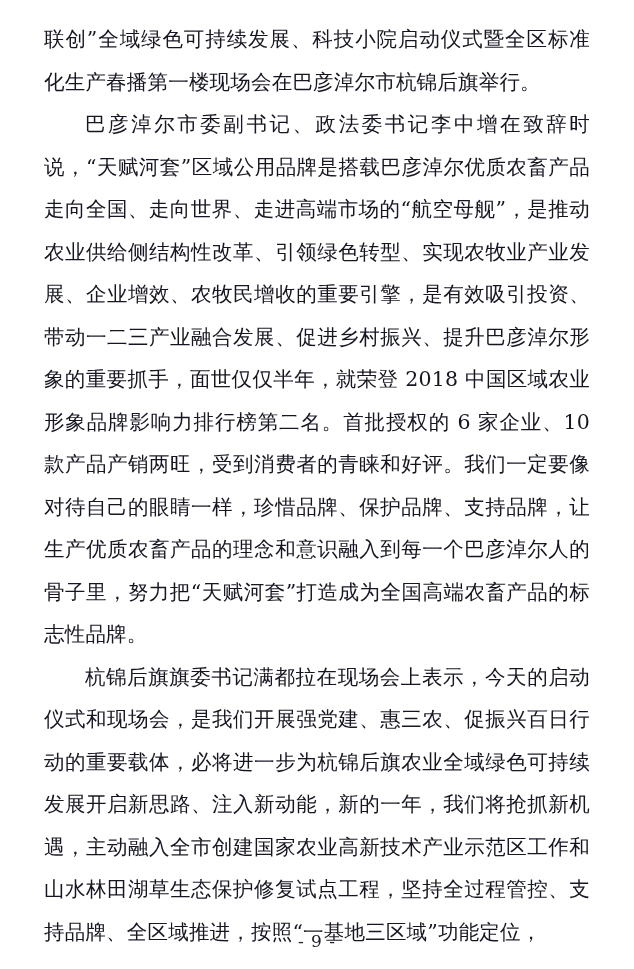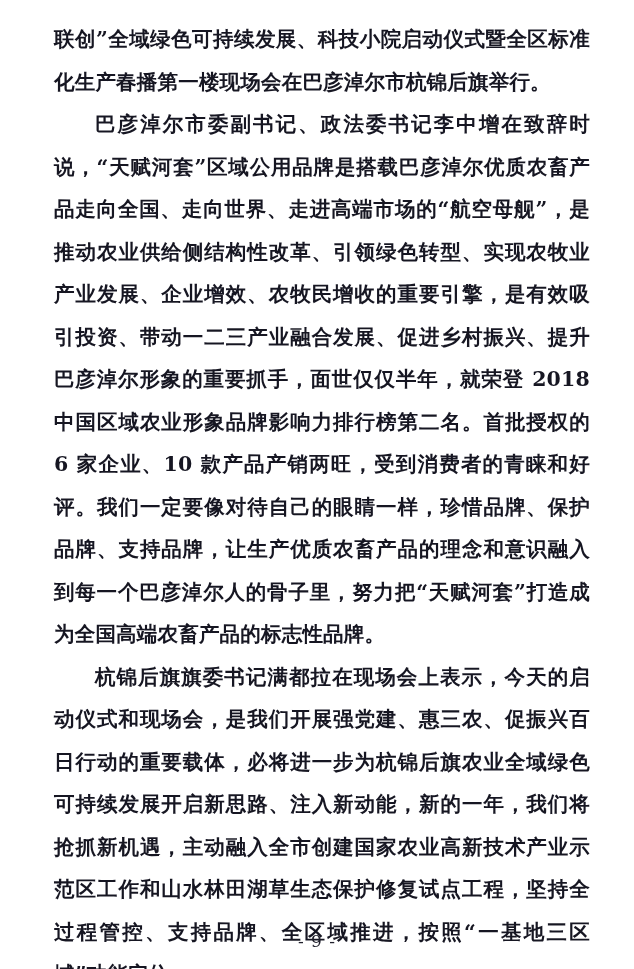--- a/index.html
+++ b/index.html
@@ -24,25 +24,24 @@
   }
   .body-text {
     font-size: 20.5px;
     line-height: 42.5px;
     text-align: justify;
     text-justify: inter-ideograph;
     letter-spacing: 0.2px;
     color: #161622;
   }
   .para {
-    margin: 0 0 0 10px;
+    margin: 0 0 0 0;
     text-indent: 2em;
     text-align: justify;
     text-justify: inter-ideograph;
-    font-weight: bold;
   }
   .para.cont {
     text-indent: 0;
   }
   .footer {
     position: absolute;
     left: 0;
     right: 0;
     bottom: 18px;
     text-align: center;

